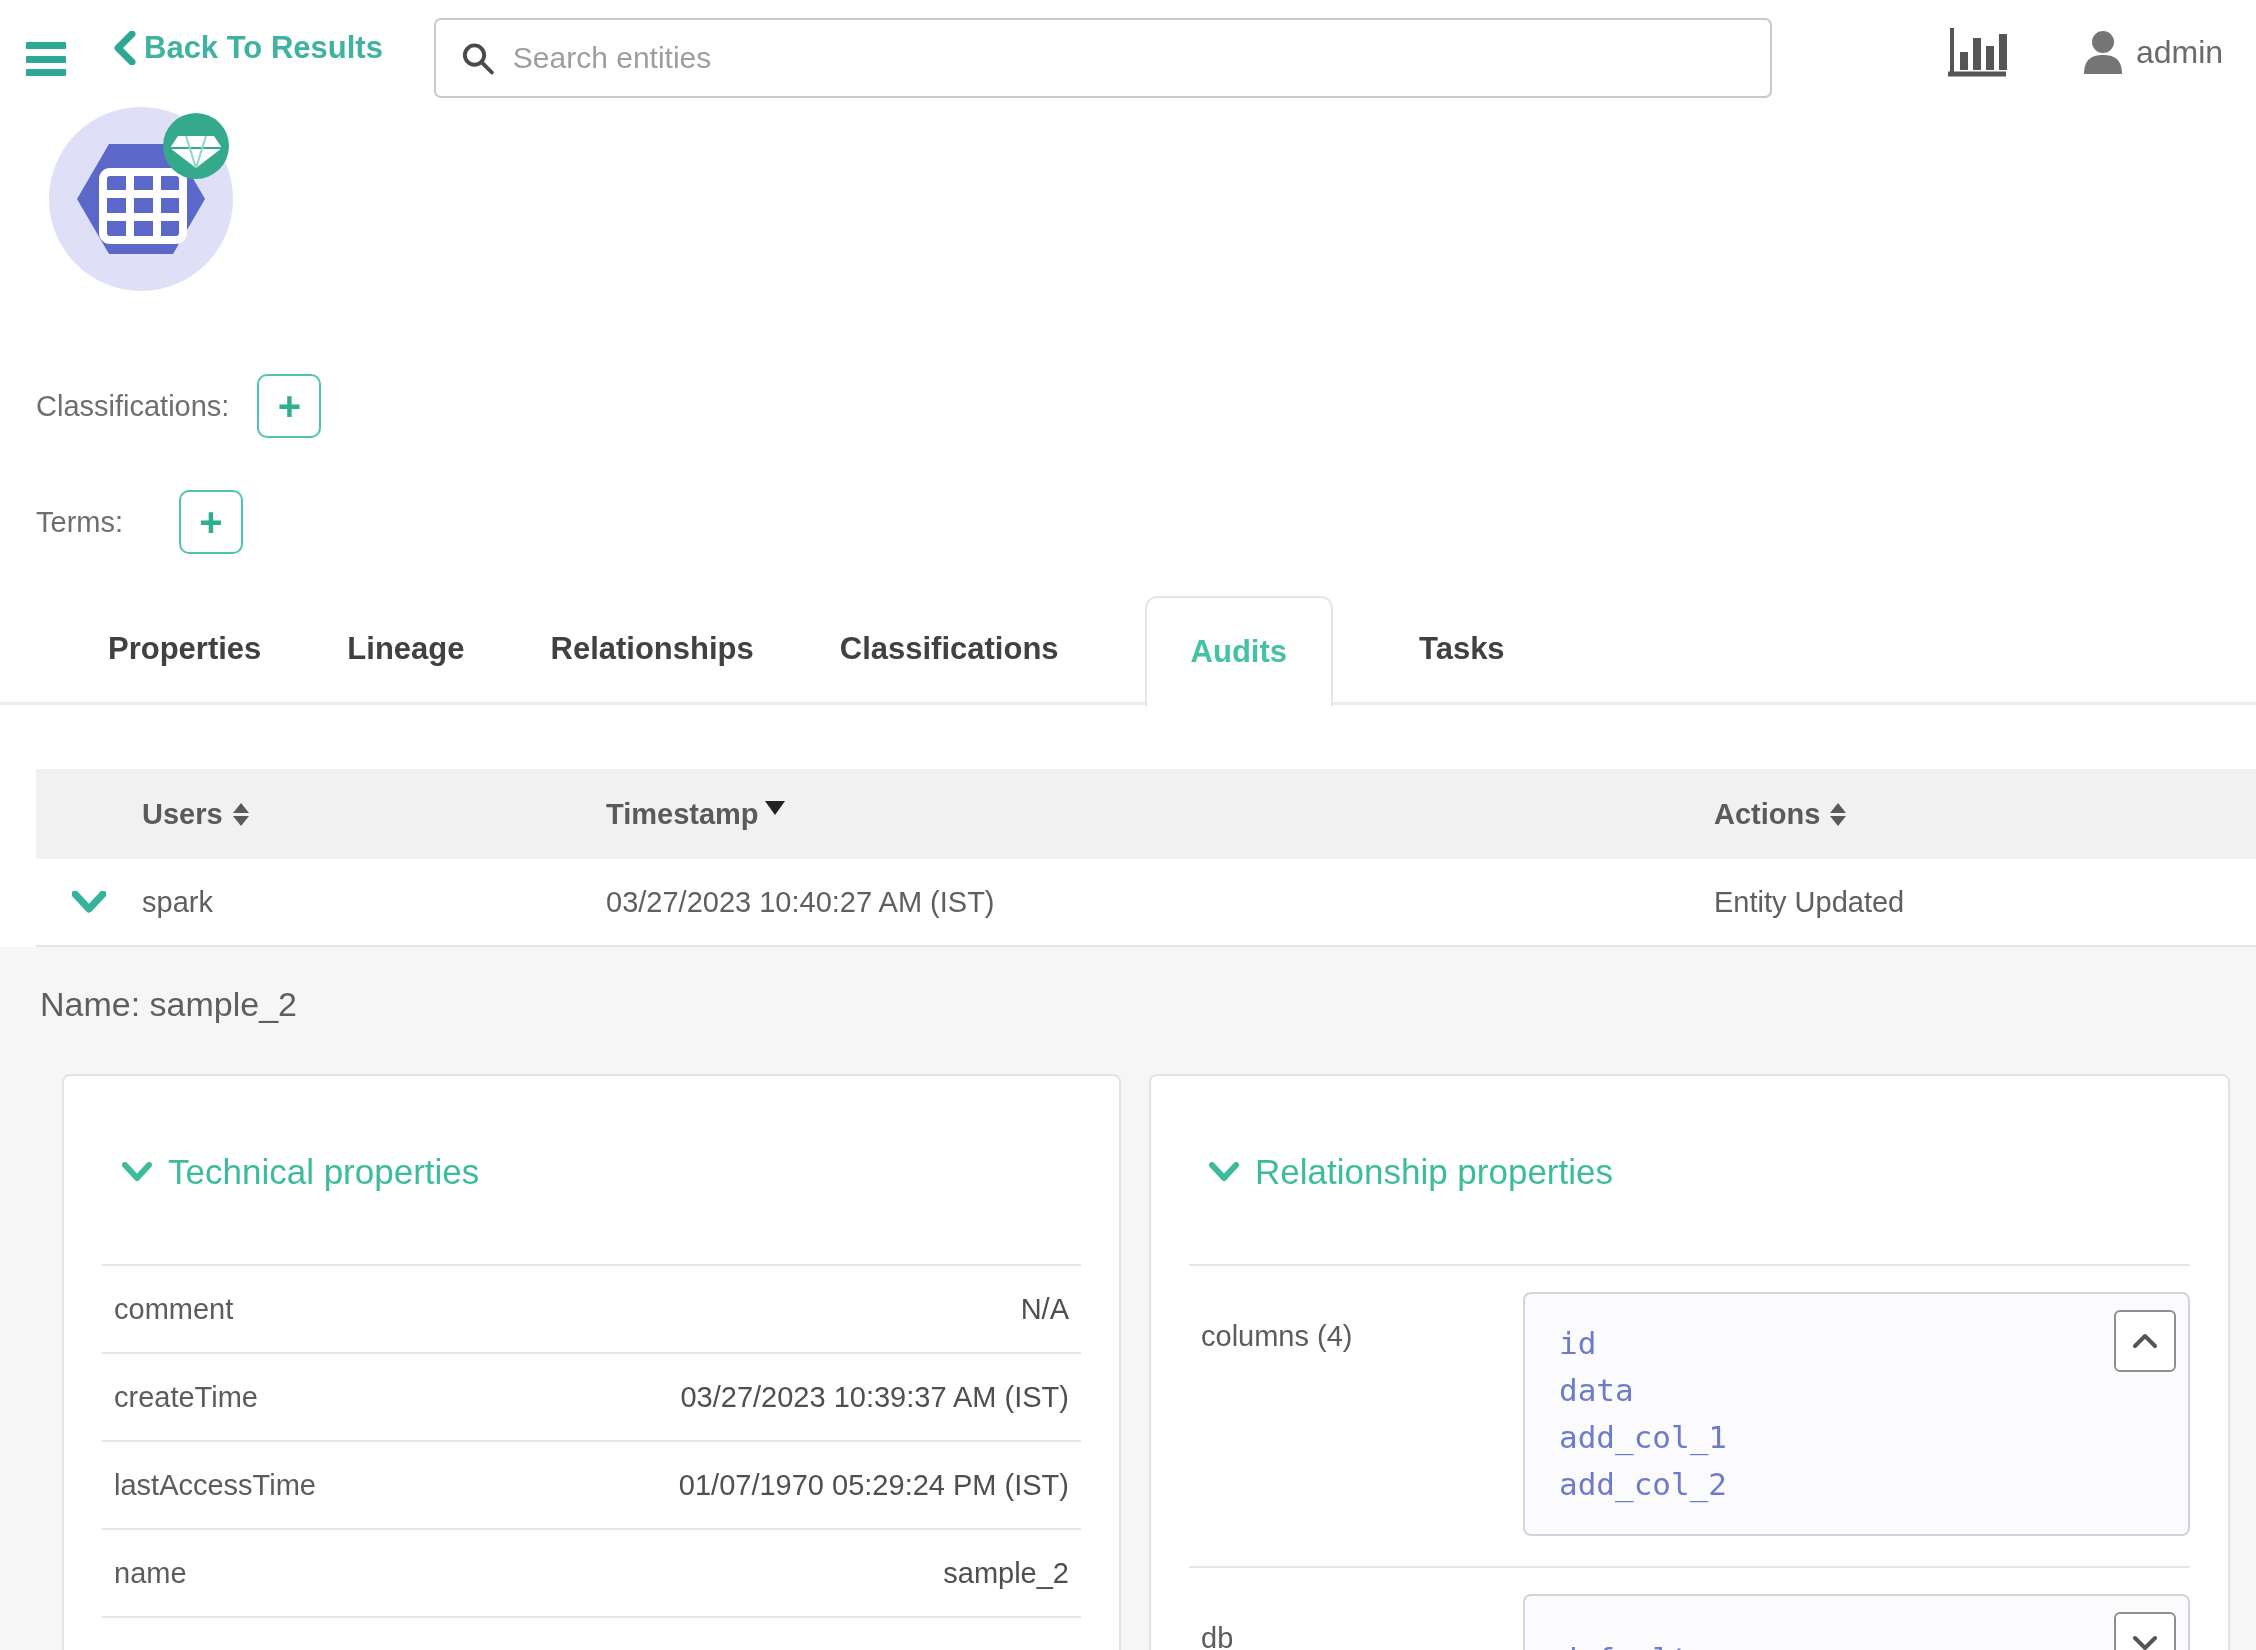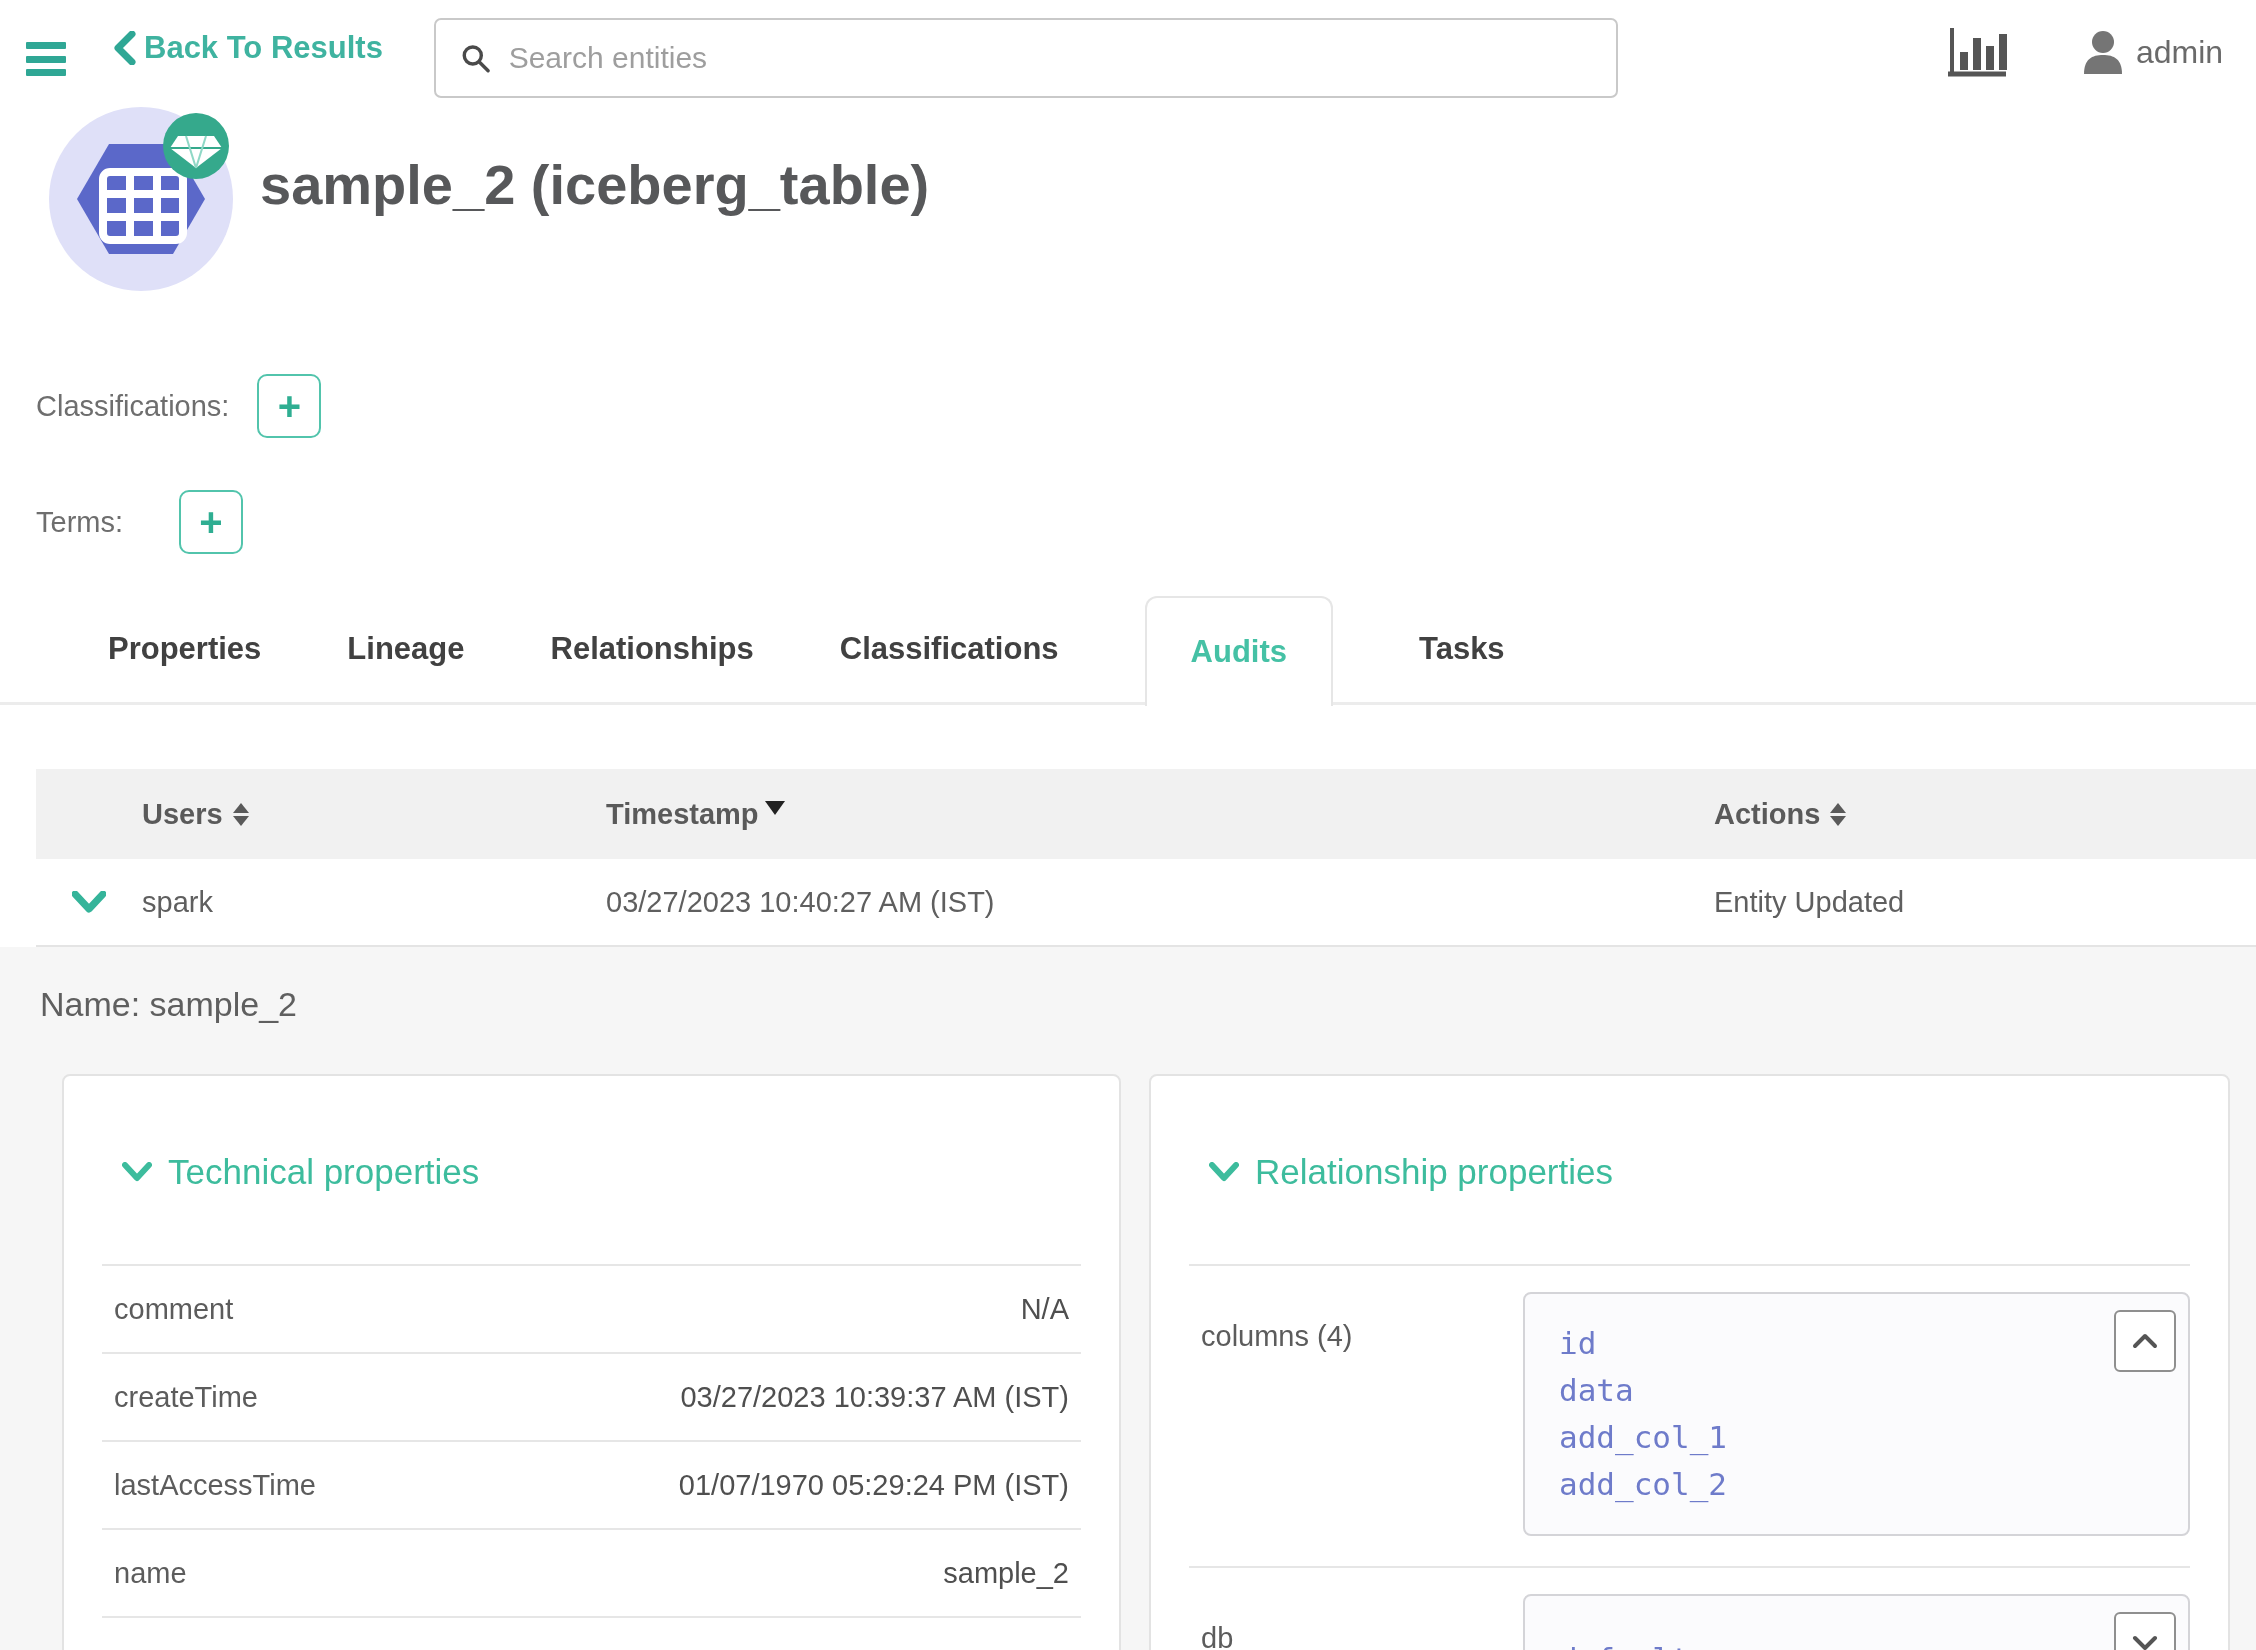--- a/index.html
+++ b/index.html
@@ -7,21 +7,21 @@
     font-family:"Liberation Sans", sans-serif; color:#5a5a5a; }
 
   
   .topbar { position:relative; height:100px; background:#fff; }
   .hamburger { position:absolute; left:26px; top:42px; width:40px; height:34px;
     display:flex; flex-direction:column; justify-content:space-between; cursor:pointer; }
   .hamburger span { display:block; height:7px; background:#2fa795; border-radius:1px; }
   .back-link { position:absolute; left:112px; top:30px; display:flex; align-items:center;
     color:#3fb3a0; font-size:31px; font-weight:600; cursor:pointer; }
   .back-link svg { margin-right:8px; }
-  .searchbox { position:absolute; left:434px; top:18px; width:1184px; height:80px;
+  .searchbox { position:absolute; left:434px; top:18px; width:1338px; height:80px;
     border:2px solid #c9c9c9; border-radius:7px; background:#fff;
     display:flex; align-items:center; padding-left:24px; }
   .searchbox input { border:none; outline:none; font-size:30px; width:1300px;
     font-family:"Liberation Sans", sans-serif; color:#444; margin-left:18px; background:transparent; }
   .searchbox input::placeholder { color:#9e9e9e; }
   .stats-icon { position:absolute; left:1948px; top:26px; cursor:pointer; }
   .user-chip { position:absolute; left:2082px; top:30px; display:flex; align-items:center; cursor:pointer; }
   .user-chip .uname { font-size:32px; color:#6a6a6a; margin-left:12px; }
 
   
@@ -142,21 +142,20 @@
         <line x1="84" y1="74" x2="84" y2="138"></line>
         <line x1="111" y1="74" x2="111" y2="138"></line>
       </g>
       <circle cx="150" cy="44" r="33" fill="#35a98c"></circle>
       <polygon points="132,34 168,34 176,46 150,66 124,46 132,34" fill="#ffffff"></polygon>
       <line x1="124" y1="46" x2="176" y2="46" stroke="#35a98c" stroke-width="2"></line>
       <line x1="140" y1="34" x2="150" y2="66" stroke="#8fd8c6" stroke-width="2"></line>
       <line x1="160" y1="34" x2="150" y2="66" stroke="#8fd8c6" stroke-width="2"></line>
     </svg>
   </div>
-  <h1 class="entity-title">sample_2 (iceberg_table)</h1>
 </div>
 
 <div class="meta-row classifications">
   <span class="meta-label">Classifications:</span>
   <button class="plus-btn">+</button>
 </div>
 
 <div class="meta-row terms">
   <span class="meta-label">Terms:</span>
   <button class="plus-btn">+</button>

